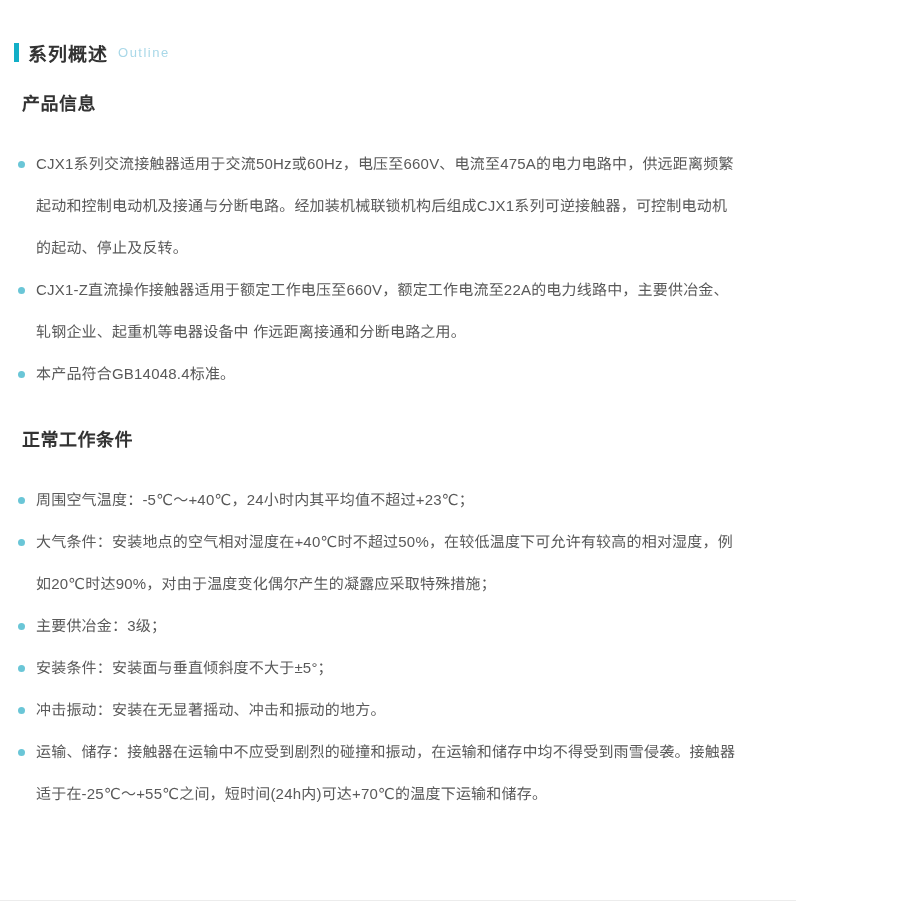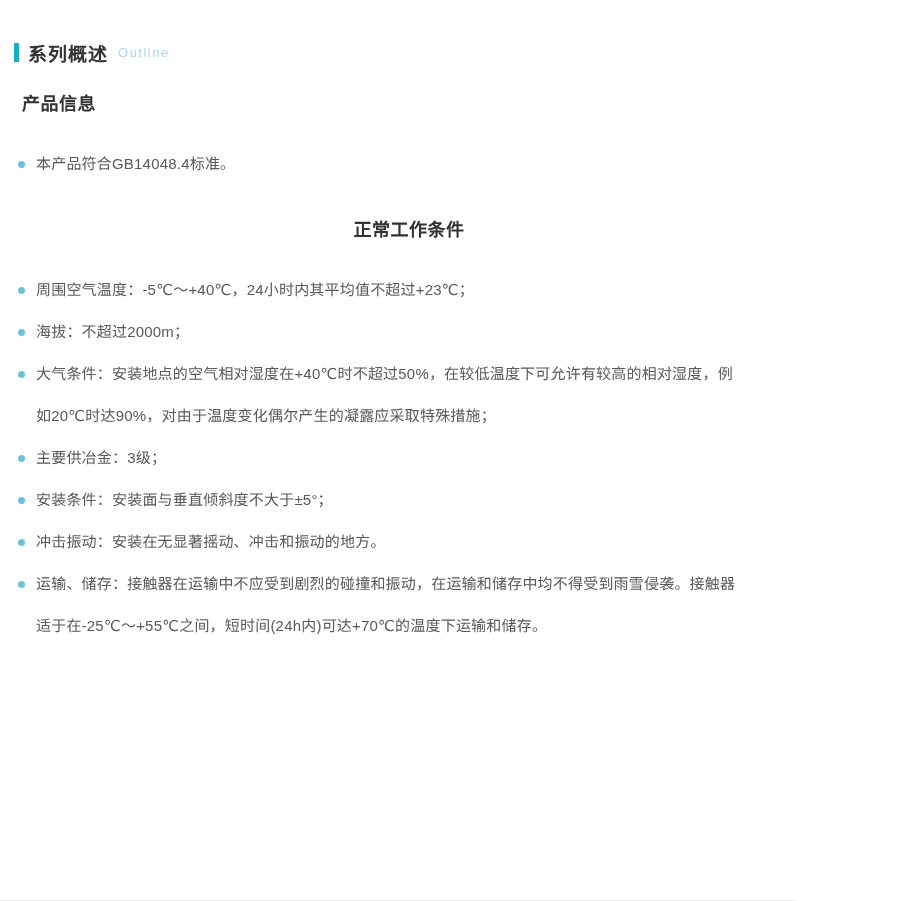--- a/index.html
+++ b/index.html
@@ -46,21 +46,21 @@
   }
   
   .subheading {
     margin-left: 22px;
     font-size: 18px;
     font-weight: 700;
     color: #333333;
     letter-spacing: 0.5px;
   }
   .subheading.first { margin-top: 23px; }
-  .subheading.second { margin-top: 30px; text-align: center; }
+  .subheading.second { margin-top: 30px; }
   
   ul.bullets {
     list-style: none;
     margin-top: 28px;
     padding-right: 54px;
   }
   ul.bullets li {
     position: relative;
     padding-left: 36px;
     font-size: 15px;
@@ -86,33 +86,37 @@
   <div class="header">
     <span class="accent-bar"></span>
     <span class="title-cn">系列概述</span>
     <span class="title-en">Outline</span>
   </div>
 
   <h2 class="subheading first">产品信息</h2>
   <ul class="bullets">
     <li>
       <span class="dot"></span>
+      <span class="txt">CJX1系列交流接触器适用于交流50Hz或60Hz，电压至660V、电流至475A的电力电路中，供远距离频繁起动和控制电动机及接通与分断电路。经加装机械联锁机构后组成CJX1系列可逆接触器，可控制电动机的起动、停止及反转。</span>
+    </li>
+    <li>
+      <span class="dot"></span>
+      <span class="txt">CJX1-Z直流操作接触器适用于额定工作电压至660V，额定工作电流至22A的电力线路中，主要供冶金、轧钢企业、起重机等电器设备中 作远距离接通和分断电路之用。</span>
+    </li>
+    <li>
+      <span class="dot"></span>
       <span class="txt">本产品符合GB14048.4标准。</span>
     </li>
   </ul>
 
   <h2 class="subheading second">正常工作条件</h2>
   <ul class="bullets">
     <li>
       <span class="dot"></span>
       <span class="txt">周围空气温度：-5℃～+40℃，24小时内其平均值不超过+23℃；</span>
-    </li>
-    <li>
-      <span class="dot"></span>
-      <span class="txt">海拔：不超过2000m；</span>
     </li>
     <li>
       <span class="dot"></span>
       <span class="txt">大气条件：安装地点的空气相对湿度在+40℃时不超过50%，在较低温度下可允许有较高的相对湿度，例如20℃时达90%，对由于温度变化偶尔产生的凝露应采取特殊措施；</span>
     </li>
     <li>
       <span class="dot"></span>
       <span class="txt">主要供冶金：3级；</span>
     </li>
     <li>

